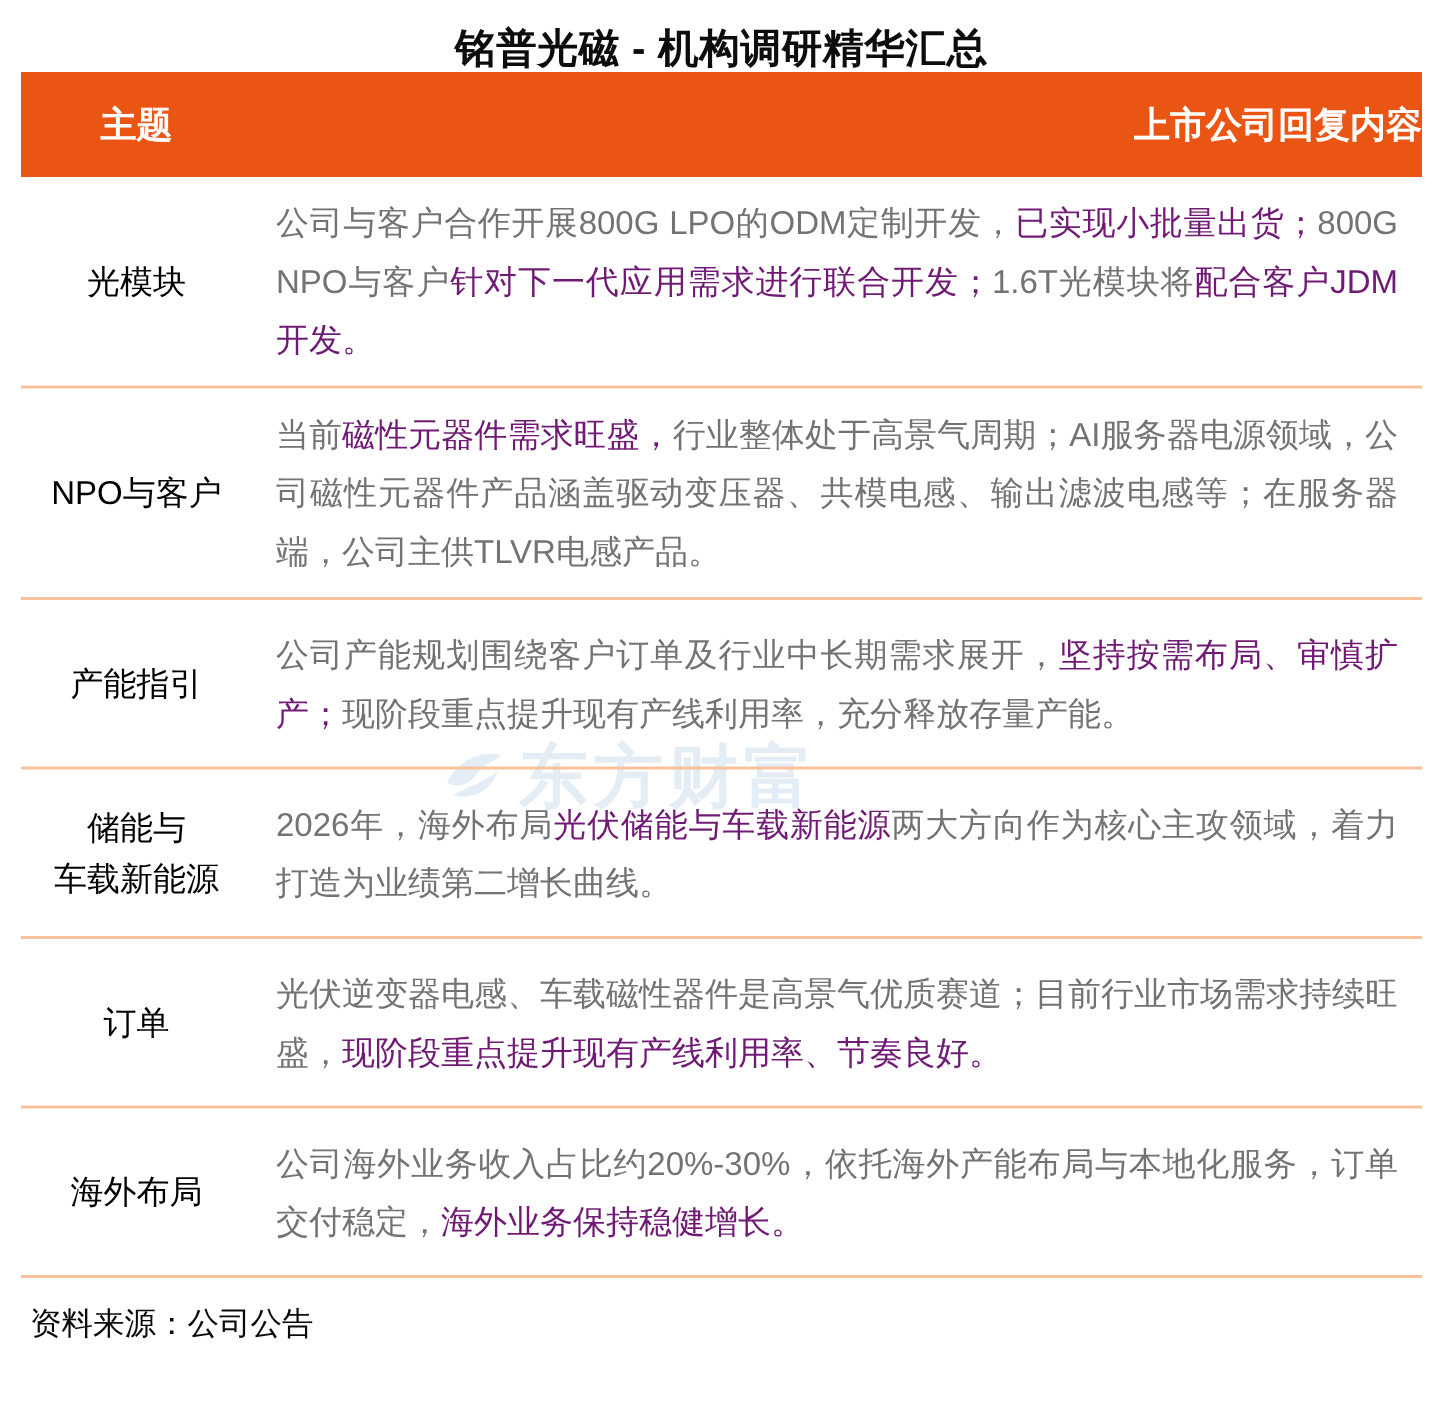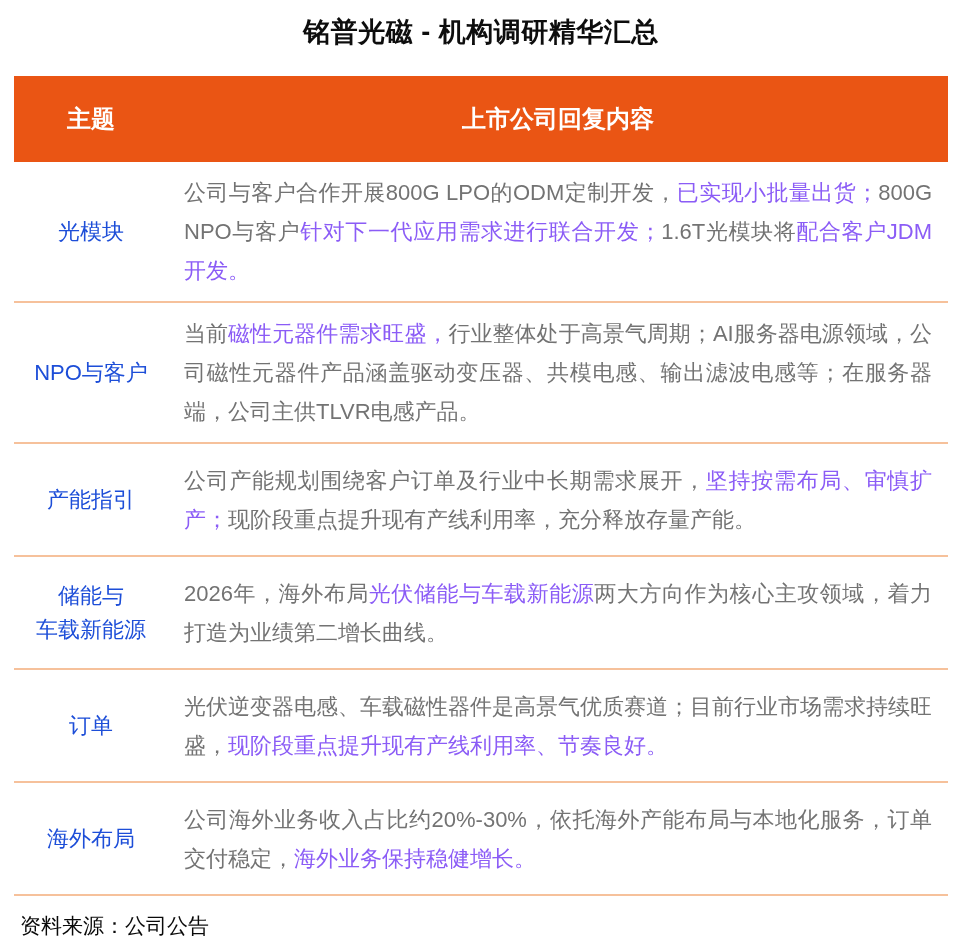--- a/index.html
+++ b/index.html
@@ -28,57 +28,56 @@
   }
   
   .table {
     position: relative;
     margin: 0 14px;
     width: 934px;
     z-index: 1;
   }
   .thead {
     display: flex;
-    height: 86px;
+    height: 70px;
     background: #EA5514;
     color: #ffffff;
     font-weight: bold;
     font-size: 24px;
     align-items: center;
-    margin-top: 28px;
   }
   .col-topic { width: 154px; flex: 0 0 154px; text-align: center; }
-  .col-content { flex: 1 1 auto; text-align: center; }
+  .col-content { flex: 1 1 auto; text-align: right; }
   .row {
     display: flex;
     align-items: center;
     border-bottom: 2px solid #F6C19B;
     background: transparent;
   }
   .row.h3 { min-height: 141px; }
   .row.h2 { min-height: 113px; }
   .topic-cell {
     width: 154px; flex: 0 0 154px;
     text-align: center;
     font-size: 22px;
-    color: #1d4ed8;
+    color: #000000;
     line-height: 34px;
     white-space: pre-line;
   }
   .content-cell {
     flex: 1 1 auto;
     padding: 0 16px 0 16px;
     font-size: 22px;
     color: #0a0a0a;
     line-height: 39px;
     text-align: justify;
     text-justify: inter-ideograph;
   }
   .seg { color: #737373; }
-  .seg.red { color: #8b5cf6; }
+  .seg.red { color: #701a75; }
   
   .source-note {
     padding: 16px 12px 0 20px;
     font-size: 21px;
     color: #0a0a0a;
   }
   
   .watermark {
     position: absolute;
     left: 292px;
@@ -104,20 +103,29 @@
     line-height: 46px;
   }
 </style>
 </head>
 <body>
 
 <div class="page">
 
   <div class="page-title">铭普光磁 - 机构调研精华汇总</div>
 
+  <div class="watermark">
+    <span class="watermark-logo">
+      <svg width="46" height="46" viewBox="0 0 46 46">
+        <path d="M6 28 C14 10, 34 6, 42 10 C36 14, 30 16, 26 22 C22 28, 14 32, 6 28 Z" fill="#CFE0F0"></path>
+        <path d="M10 36 C20 30, 30 28, 40 20 C36 32, 24 40, 10 36 Z" fill="#CFE0F0"></path>
+      </svg>
+    </span>
+    <span class="watermark-text">东方财富</span>
+  </div>
 
   <div class="table">
 
     <div class="thead">
       <div class="col-topic">主题</div>
       <div class="col-content">上市公司回复内容</div>
     </div>
 
     <div class="row h3">
       <div class="topic-cell">光模块</div>

